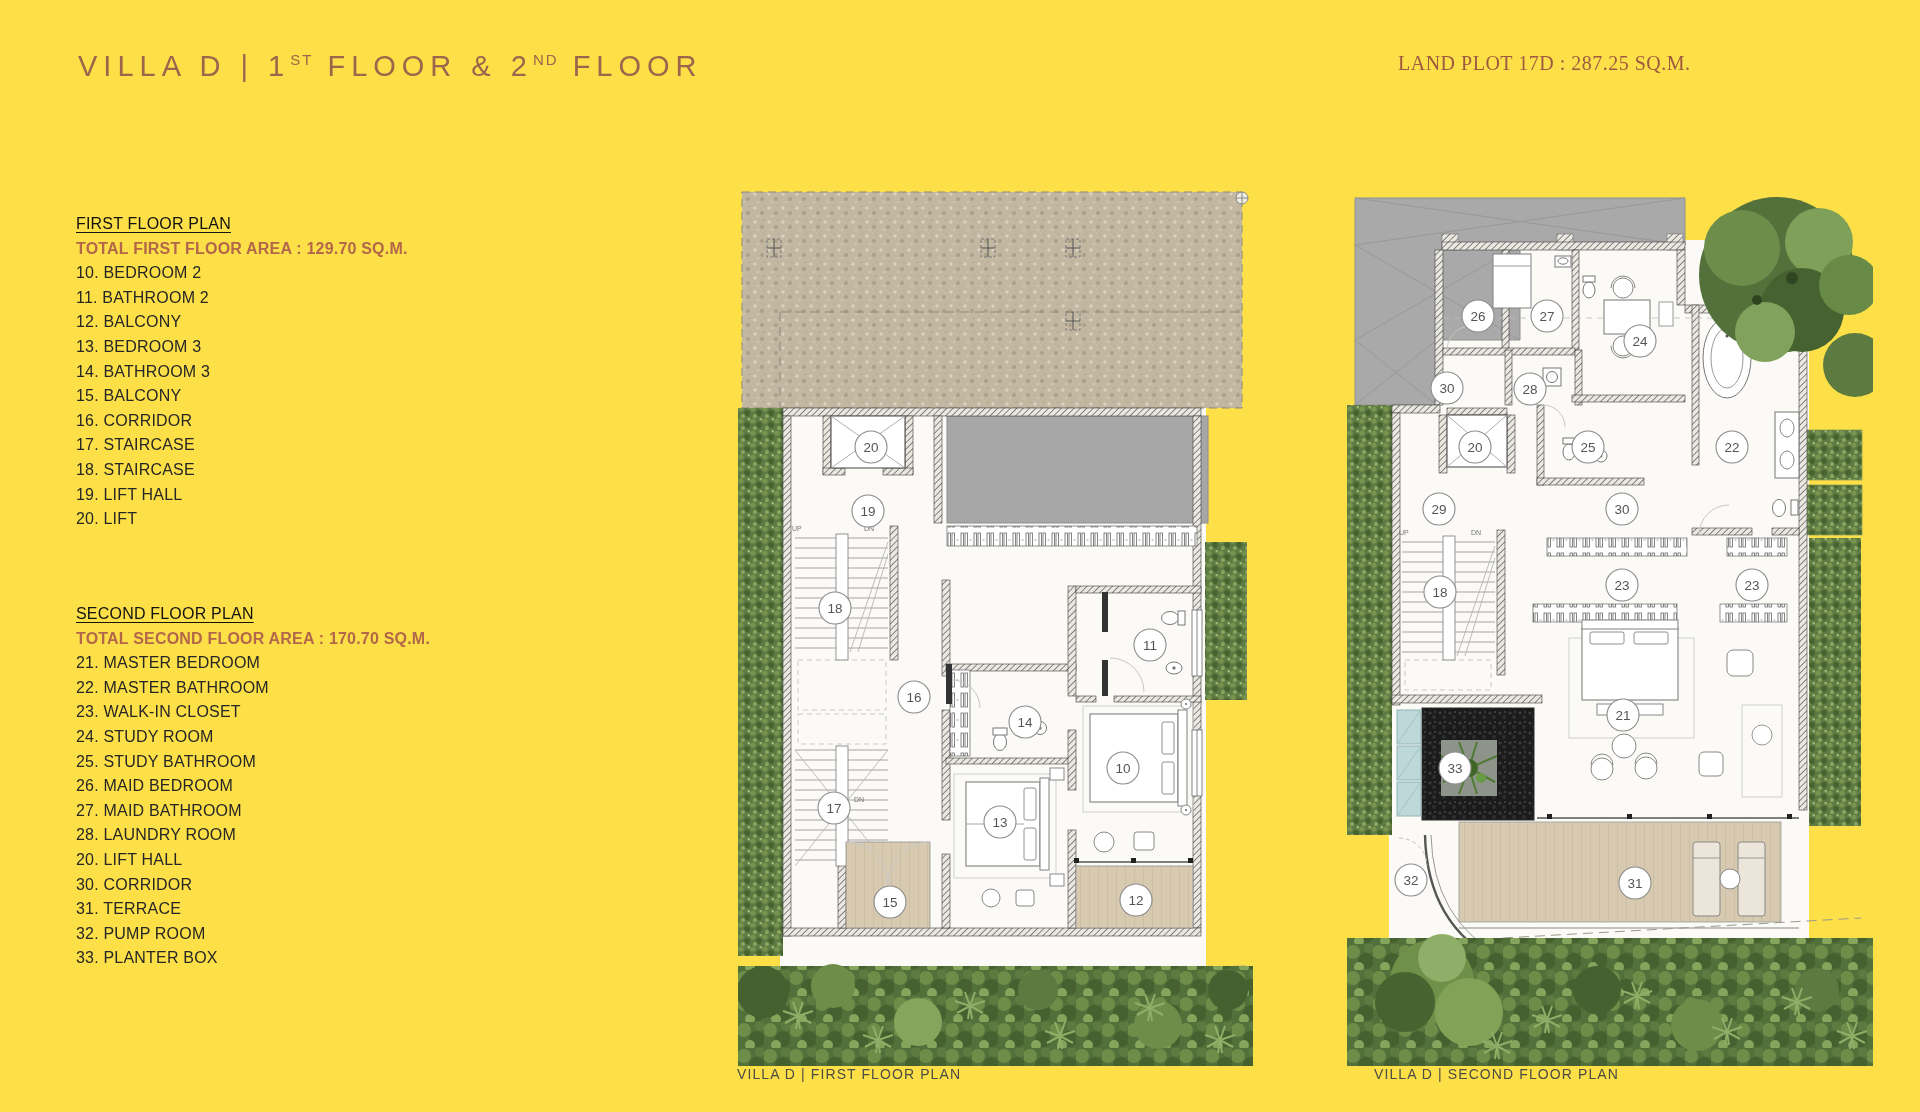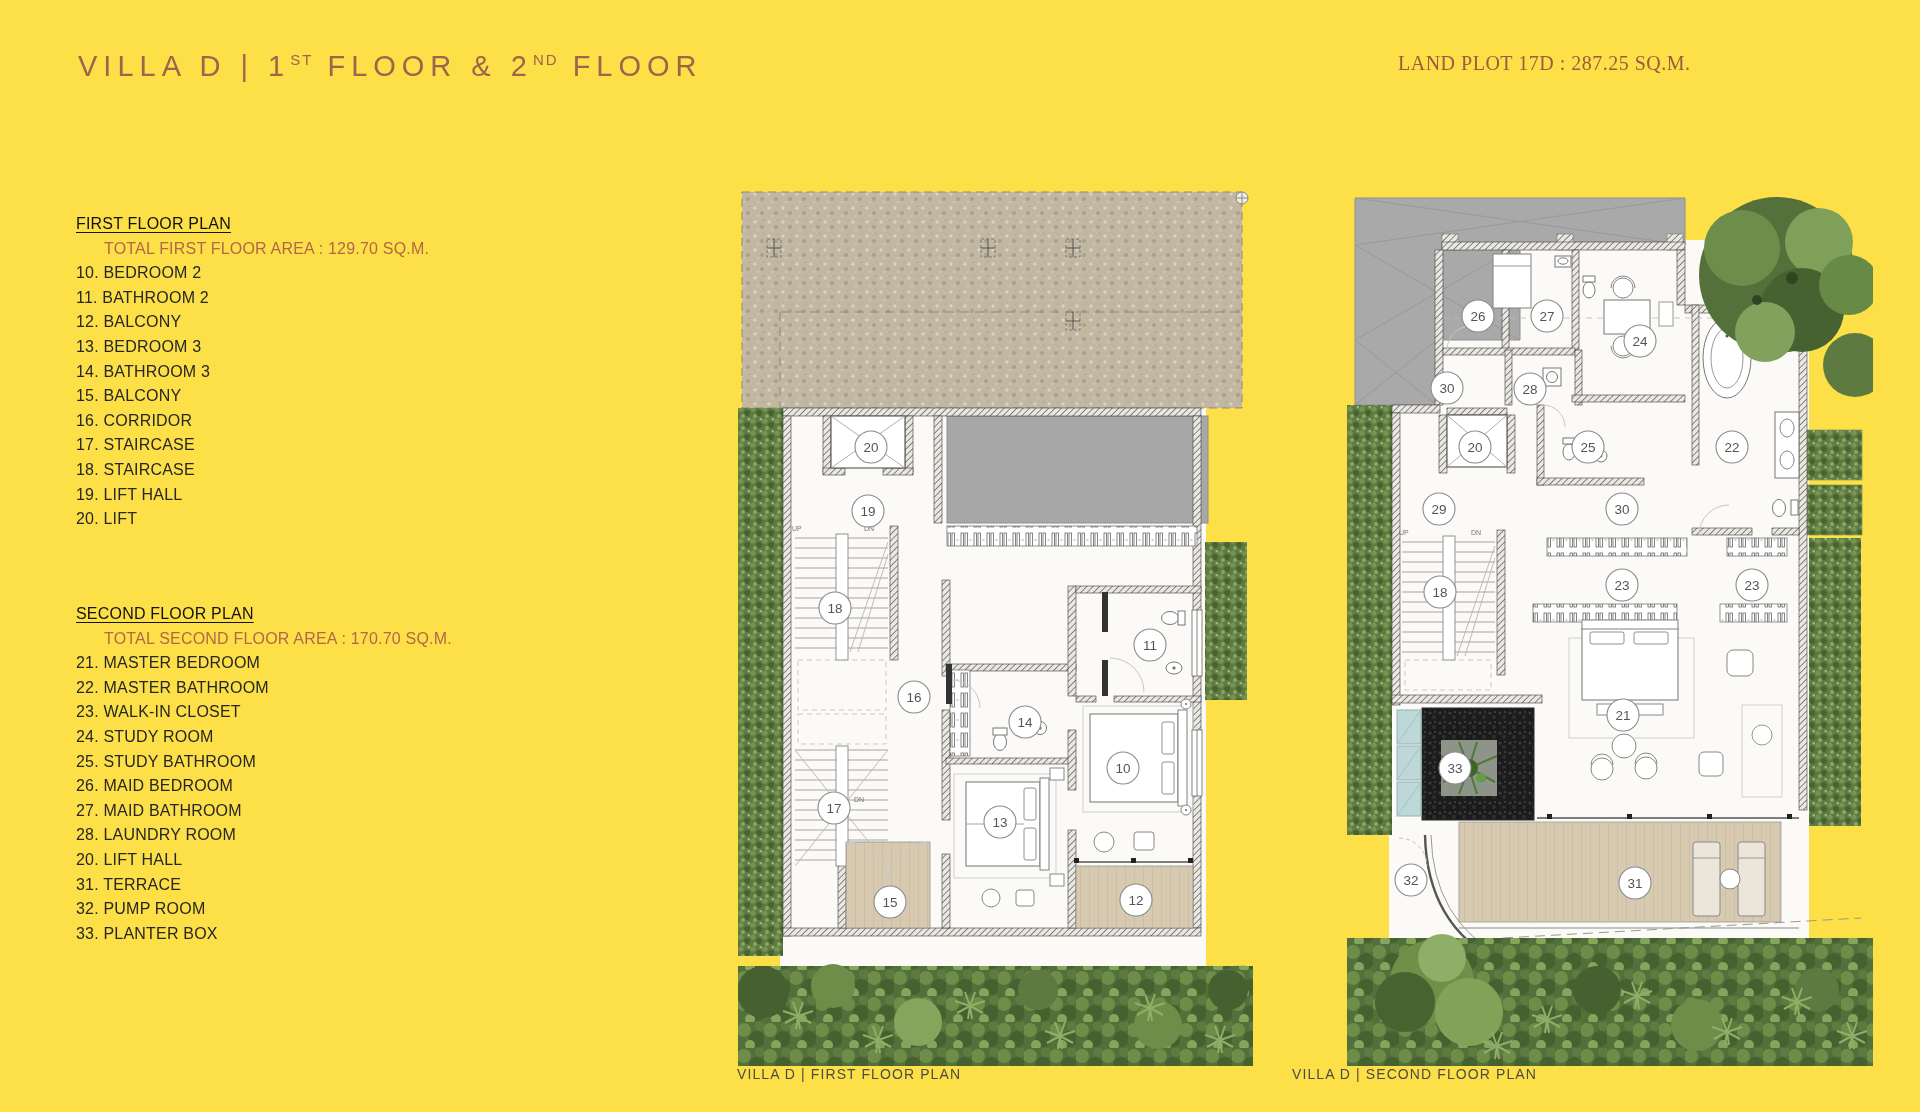--- a/index.html
+++ b/index.html
@@ -6,21 +6,21 @@
   .stage{position:relative;width:1920px;height:1112px;background:#fde047;overflow:hidden;
          font-family:"Liberation Sans",sans-serif;}
   .vtitle{position:absolute;left:78px;top:50px;font-size:29px;letter-spacing:6px;
           color:#9c654c;font-weight:500;white-space:nowrap;}
   .vtitle sup{font-size:15px;letter-spacing:2px;}
   .ltitle{position:absolute;left:1398px;top:52px;font-family:"Liberation Serif",serif;
           font-size:20px;color:#9e5a41;letter-spacing:.5px;white-space:nowrap;}
   .legend{position:absolute;left:76px;font-size:16px;color:#262626;line-height:24.6px;
           letter-spacing:.2px;white-space:nowrap;}
   .legend .hd{font-weight:normal;color:#121212;text-decoration:underline;text-underline-offset:3px;}
-  .legend .area{font-weight:normal;color:#b2664a;margin-left:28px;}
+  .legend .area{font-weight:bold;color:#b2664a;}
   .cap{position:absolute;top:1066px;font-size:14px;color:#4b4b45;letter-spacing:1.1px;white-space:nowrap;}
   svg.plan{position:absolute;}
   .lbl circle{fill:#ffffff;stroke:#8b8b8b;stroke-width:1.1;}
   .lbl text{font-family:"Liberation Sans",sans-serif;font-size:13.5px;fill:#555;text-anchor:middle;}
   .stair-t{font-family:"Liberation Sans",sans-serif;font-size:7px;fill:#777;}
 </style>
 </head>
 <body>
 
 <div class="stage">
@@ -110,20 +110,21 @@
     <div class="area">TOTAL SECOND FLOOR AREA : 170.70 SQ.M.</div>
     <div>21. MASTER BEDROOM</div>
     <div>22. MASTER BATHROOM</div>
     <div>23. WALK-IN CLOSET</div>
     <div>24. STUDY ROOM</div>
     <div>25. STUDY BATHROOM</div>
     <div>26. MAID BEDROOM</div>
     <div>27. MAID BATHROOM</div>
     <div>28. LAUNDRY ROOM</div>
     <div>20. LIFT HALL</div>
+    <div>30. CORRIDOR</div>
     <div>31. TERRACE</div>
     <div>32. PUMP ROOM</div>
     <div>33. PLANTER BOX</div>
   </div>
 
   <svg class="plan" style="left:738px;top:190px" width="525" height="880" viewBox="0 0 525 880">
 
     <rect x="42" y="215" width="426" height="580" fill="#fbfaf6"></rect>
 
     <g>
@@ -644,15 +645,15 @@
         <circle r="16"></circle>
         <text y="5">32</text>
       </g>
     <g class="lbl" transform="translate(288,693)">
         <circle r="16"></circle>
         <text y="5">31</text>
       </g>
   </svg>
 
   <div class="cap" style="left:737px">VILLA D | FIRST FLOOR PLAN</div>
-  <div class="cap" style="left:1292px">VILLA D | SECOND FLOOR PLAN</div>
+  <div class="cap" style="left:1374px">VILLA D | SECOND FLOOR PLAN</div>
 
 </div>
 
 </body></html>

